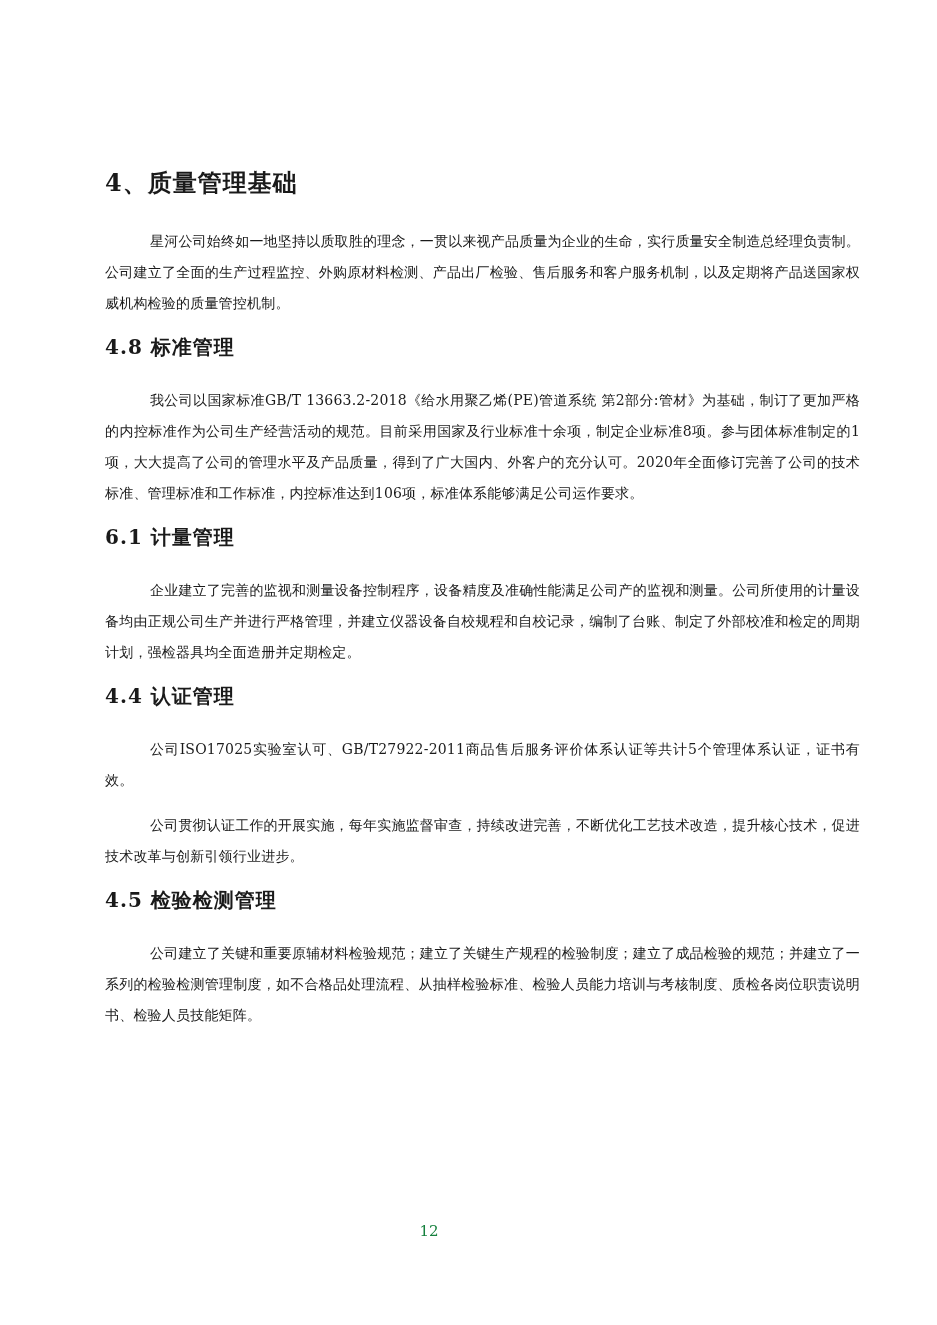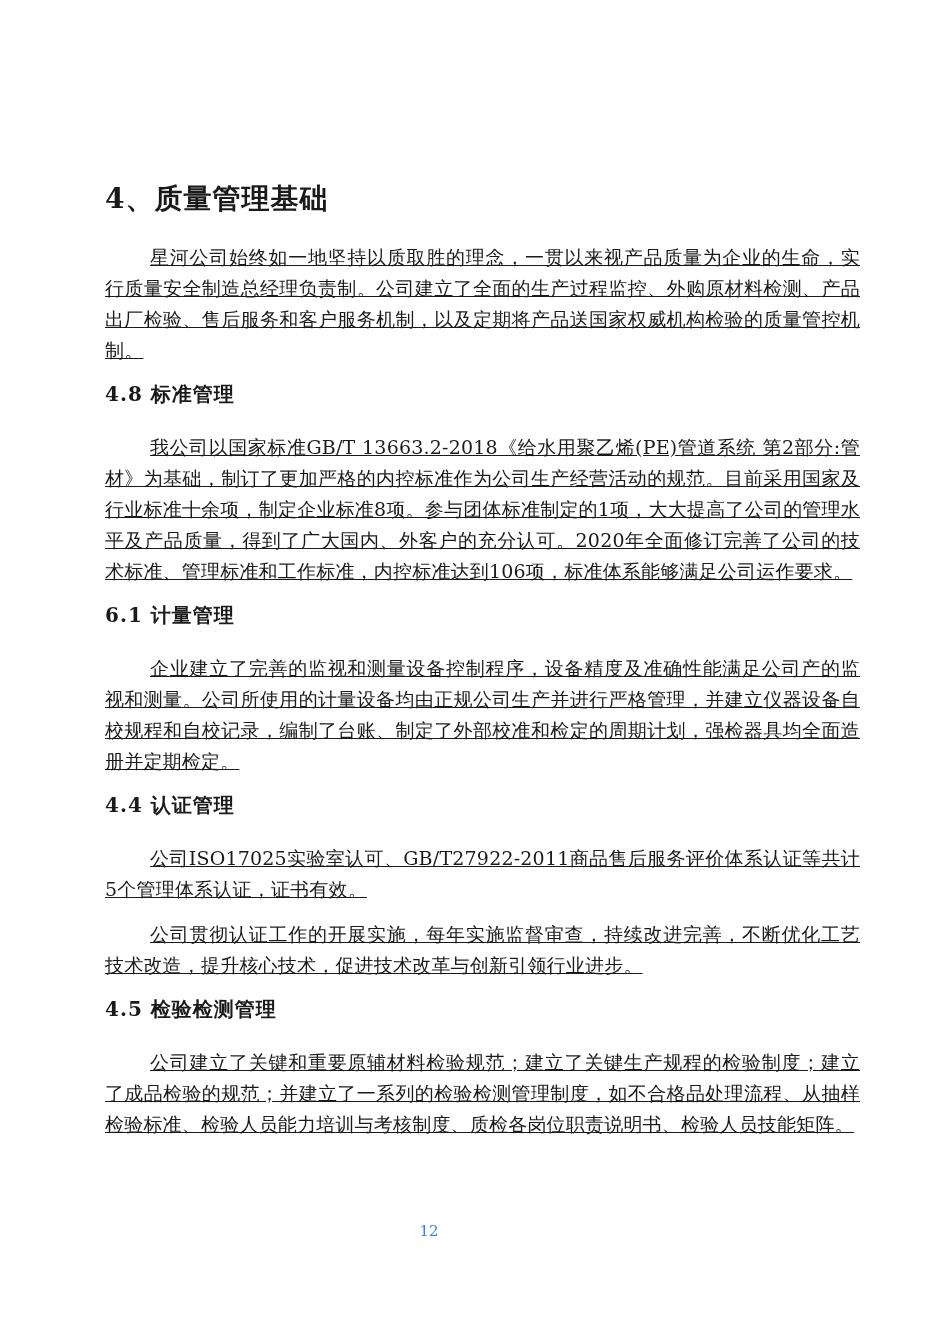--- a/index.html
+++ b/index.html
@@ -16,51 +16,50 @@
     color: #1a1a1a;
     overflow: hidden;
   }
   .content {
     position: absolute;
     left: 105px;
     top: 170px;
     width: 755px;
   }
   .doc-h1 {
-    font-size: 28px;
+    font-size: 24px;
     font-weight: 700;
     line-height: 26px;
-    margin: 16px 0 30px 0;
+    margin: 0 0 30px 0;
     letter-spacing: 1px;
   }
   .doc-h2 {
     font-size: 20px;
     font-weight: 700;
     line-height: 26px;
     margin: 15px 0 25px 0;
     letter-spacing: 1px;
   }
   .doc-p {
-    font-size: 19px;
+    font-size: 14px;
     line-height: 31px;
     margin: 4px 0 14px 0;
     text-align: justify;
     text-justify: inter-ideograph;
     text-indent: 45px;
     letter-spacing: 0.2px;
-    text-decoration: underline;
   }
   .footer-pagenum {
     position: absolute;
     top: 1222px;
     left: 0;
     width: 858px;
     text-align: center;
     font-size: 15px;
-    color: #3b82f6;
+    color: #15803d;
   }
 </style>
 </head>
 <body>
 
 <div class="page">
   <div class="content" id="doc-body">
       <h1 class="doc-h1">4、质量管理基础</h1>
       <p class="doc-p">星河公司始终如一地坚持以质取胜的理念，一贯以来视产品质量为企业的生命，实行质量安全制造总经理负责制。公司建立了全面的生产过程监控、外购原材料检测、产品出厂检验、售后服务和客户服务机制，以及定期将产品送国家权威机构检验的质量管控机制。</p>
       <h2 class="doc-h2">4.8 标准管理</h2>

